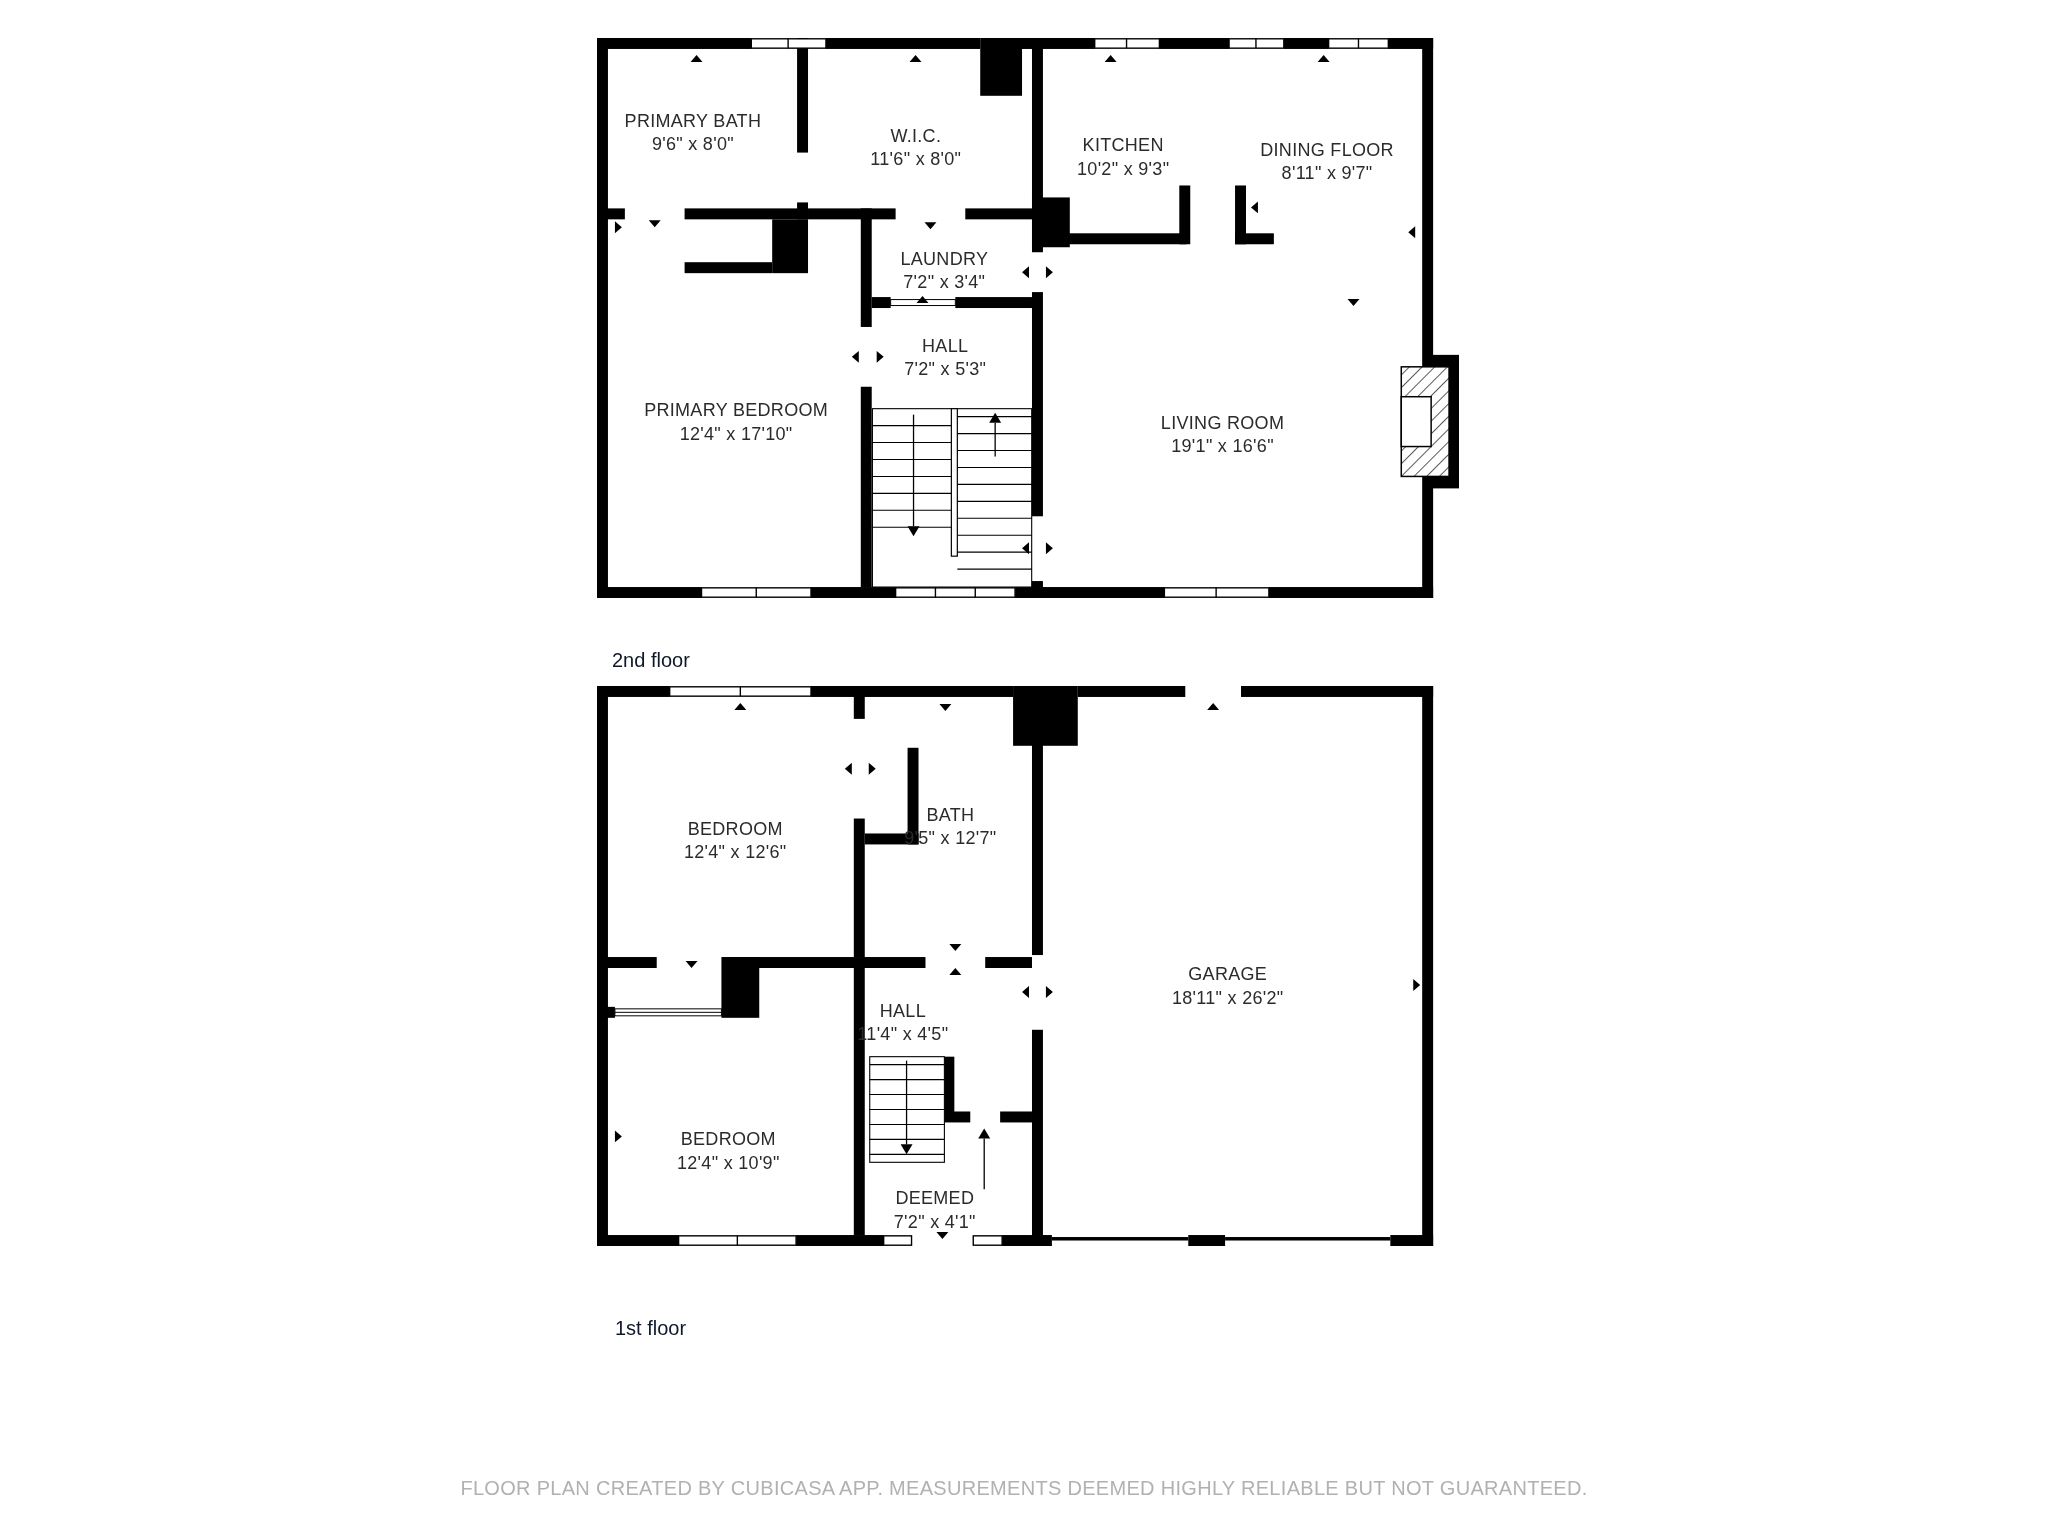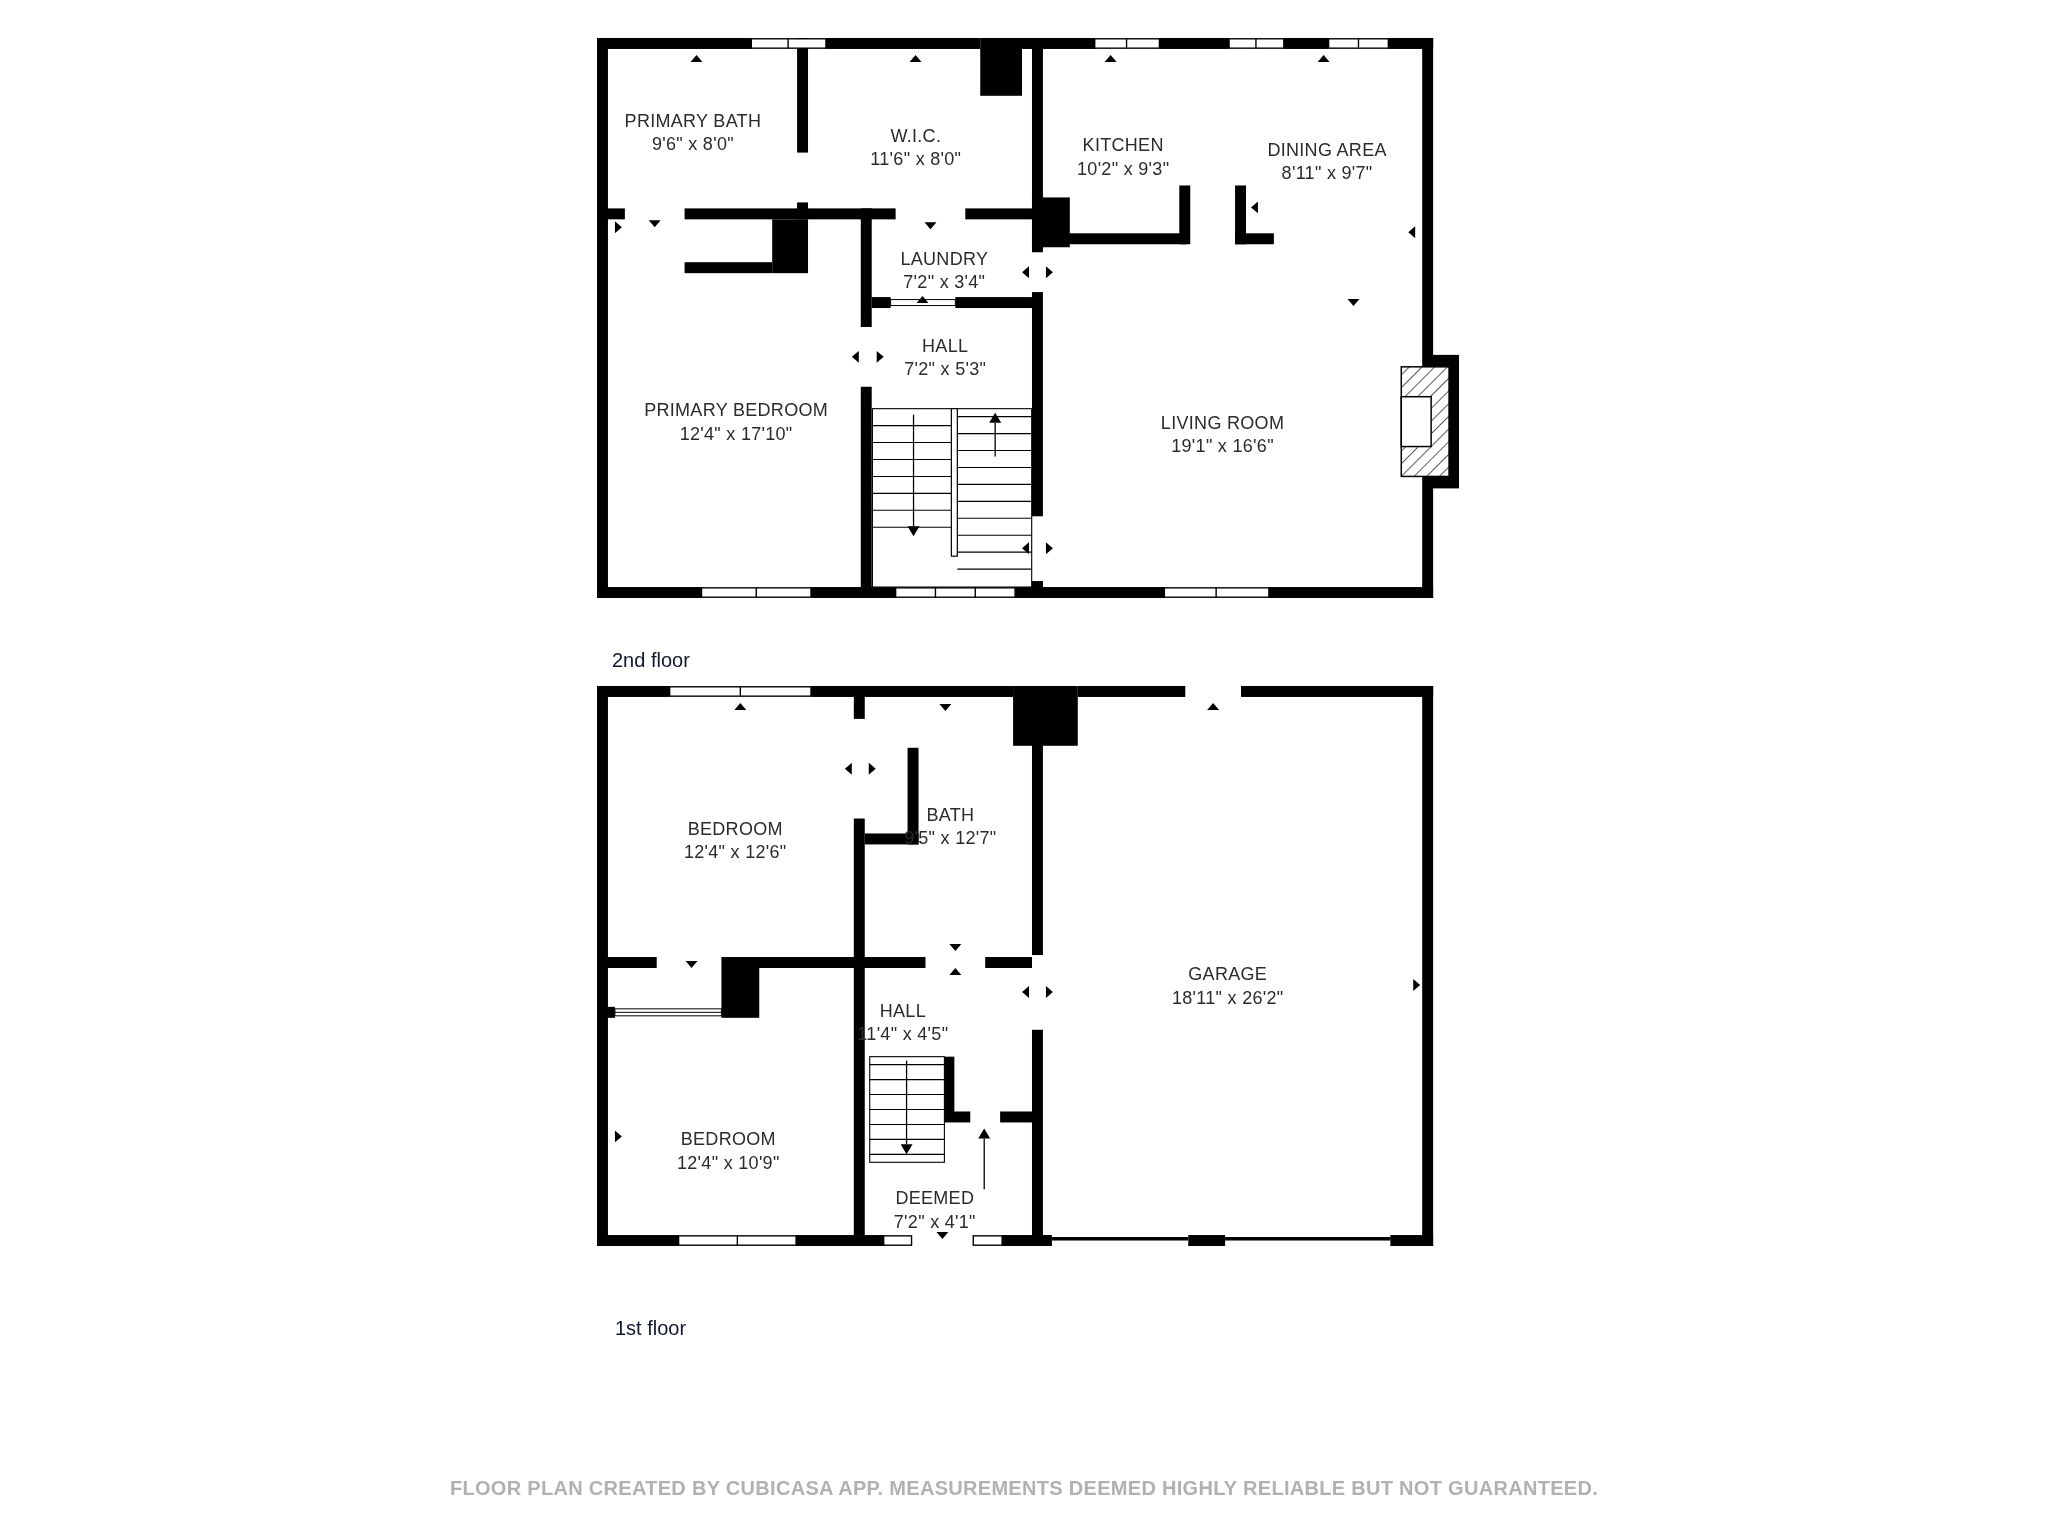--- a/index.html
+++ b/index.html
@@ -9,21 +9,21 @@
   #plan2{left:597px;top:38px;}
   #plan1{left:597px;top:686px;}
   .plan svg{position:absolute;left:0;top:0;}
   .room-label{position:absolute;transform:translateX(-50%);text-align:center;
               color:#2b2b2b;white-space:nowrap;z-index:2;}
   .room-name,.room-dims{font-size:18px;line-height:1.3;font-weight:400;letter-spacing:.3px;}
   .floor-label{position:absolute;font-size:20px;color:#0f172a;}
   #floor2-label{left:612px;top:649px;}
   #floor1-label{left:615px;top:1317px;}
   .disclaimer{position:absolute;left:0;right:0;top:1477px;text-align:center;
-              font-size:20px;color:#b3b0b0;letter-spacing:.3px;font-weight:bold;}
+              font-size:20px;color:#b3b0b0;letter-spacing:.3px;}
   .logo{position:absolute;left:0;top:1459px;width:220px;height:77px;}
 </style>
 </head>
 <body>
 
 <div class="canvas">
 
   <div class="plan" id="plan2">
     <svg width="864" height="560" viewBox="0 0 868 562" preserveAspectRatio="none">
       <defs>
@@ -158,21 +158,21 @@
     </div>
     <div class="room-label" style="left:36.9%;top:15.5%">
       <div class="room-name">W.I.C.</div>
       <div class="room-dims">11'6" x 8'0"</div>
     </div>
     <div class="room-label" style="left:60.9%;top:17.2%">
       <div class="room-name">KITCHEN</div>
       <div class="room-dims">10'2" x 9'3"</div>
     </div>
     <div class="room-label" style="left:84.5%;top:18.0%">
-      <div class="room-name">DINING AREA</div>
+      <div class="room-name">DINING FLOOR</div>
       <div class="room-dims">8'11" x 9'7"</div>
     </div>
     <div class="room-label" style="left:40.2%;top:37.5%">
       <div class="room-name">LAUNDRY</div>
       <div class="room-dims">7'2" x 3'4"</div>
     </div>
     <div class="room-label" style="left:40.3%;top:53.0%">
       <div class="room-name">HALL</div>
       <div class="room-dims">7'2" x 5'3"</div>
     </div>

